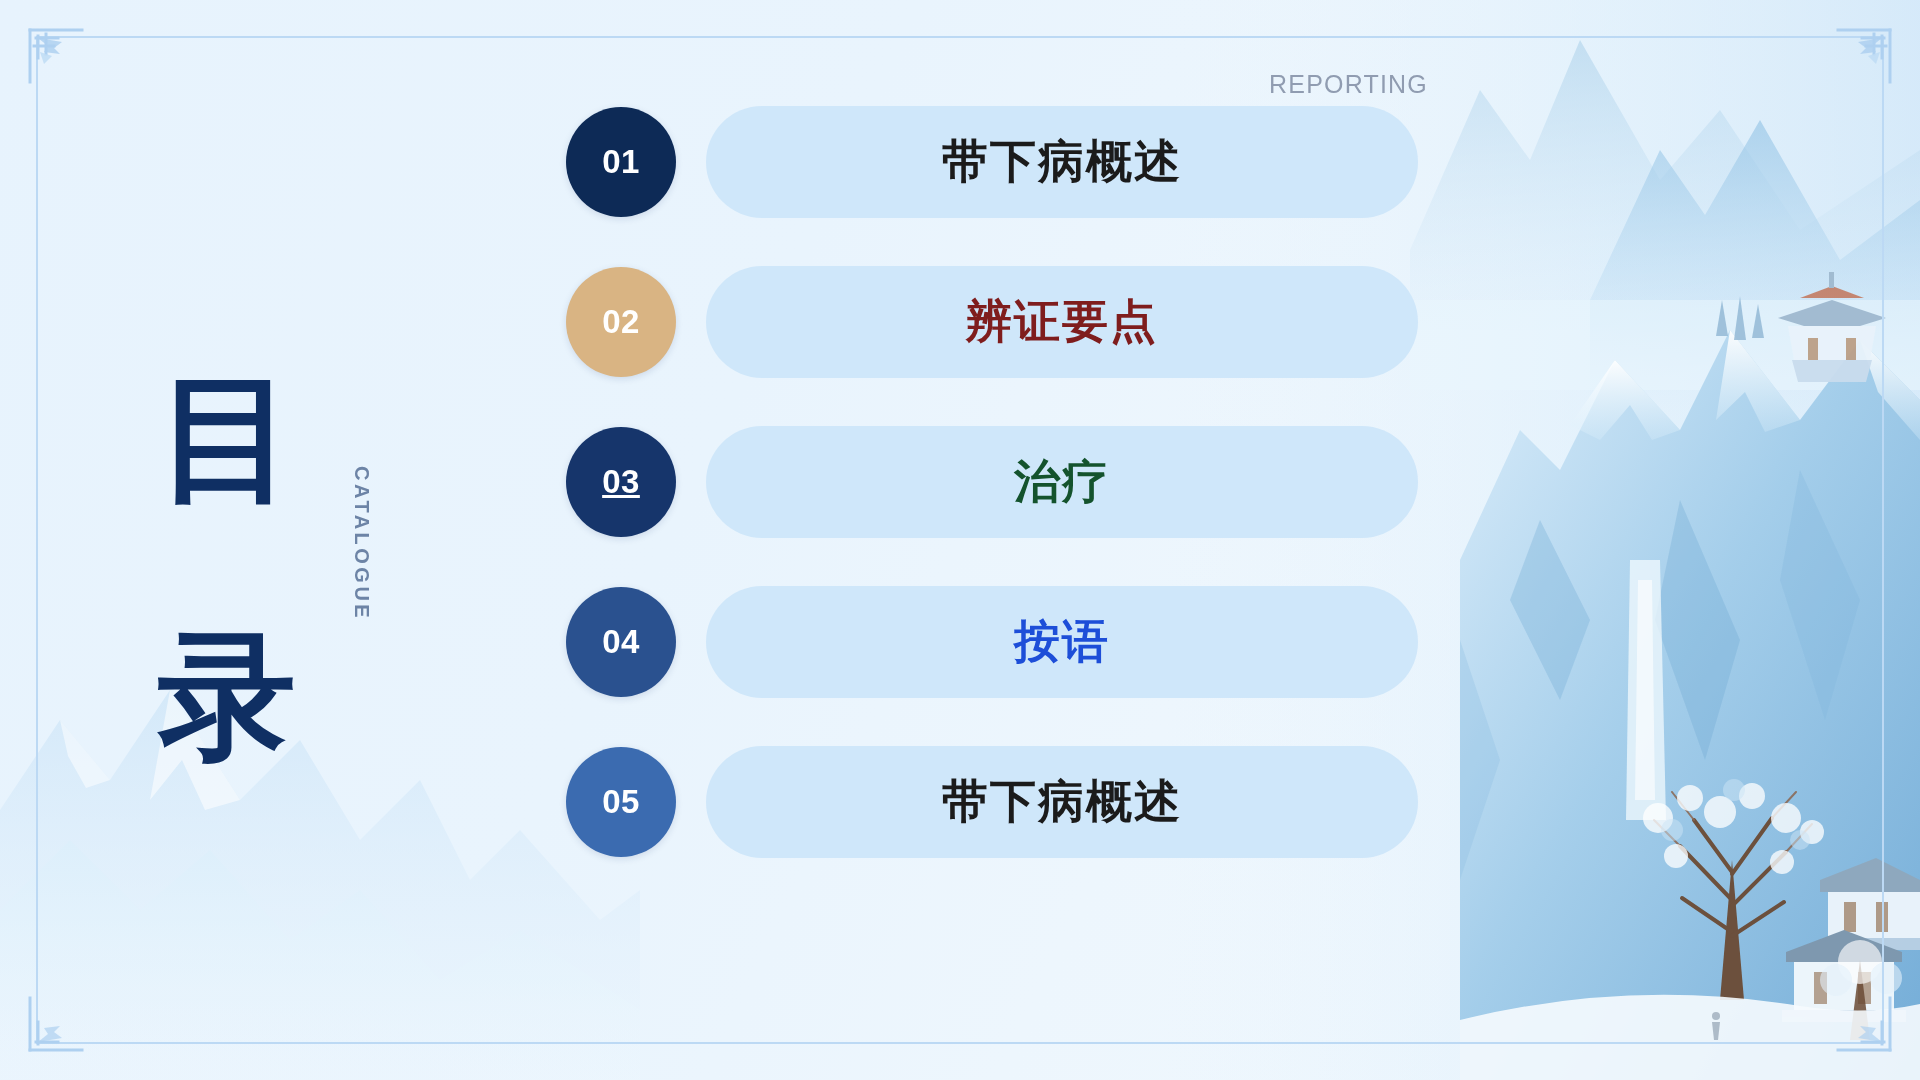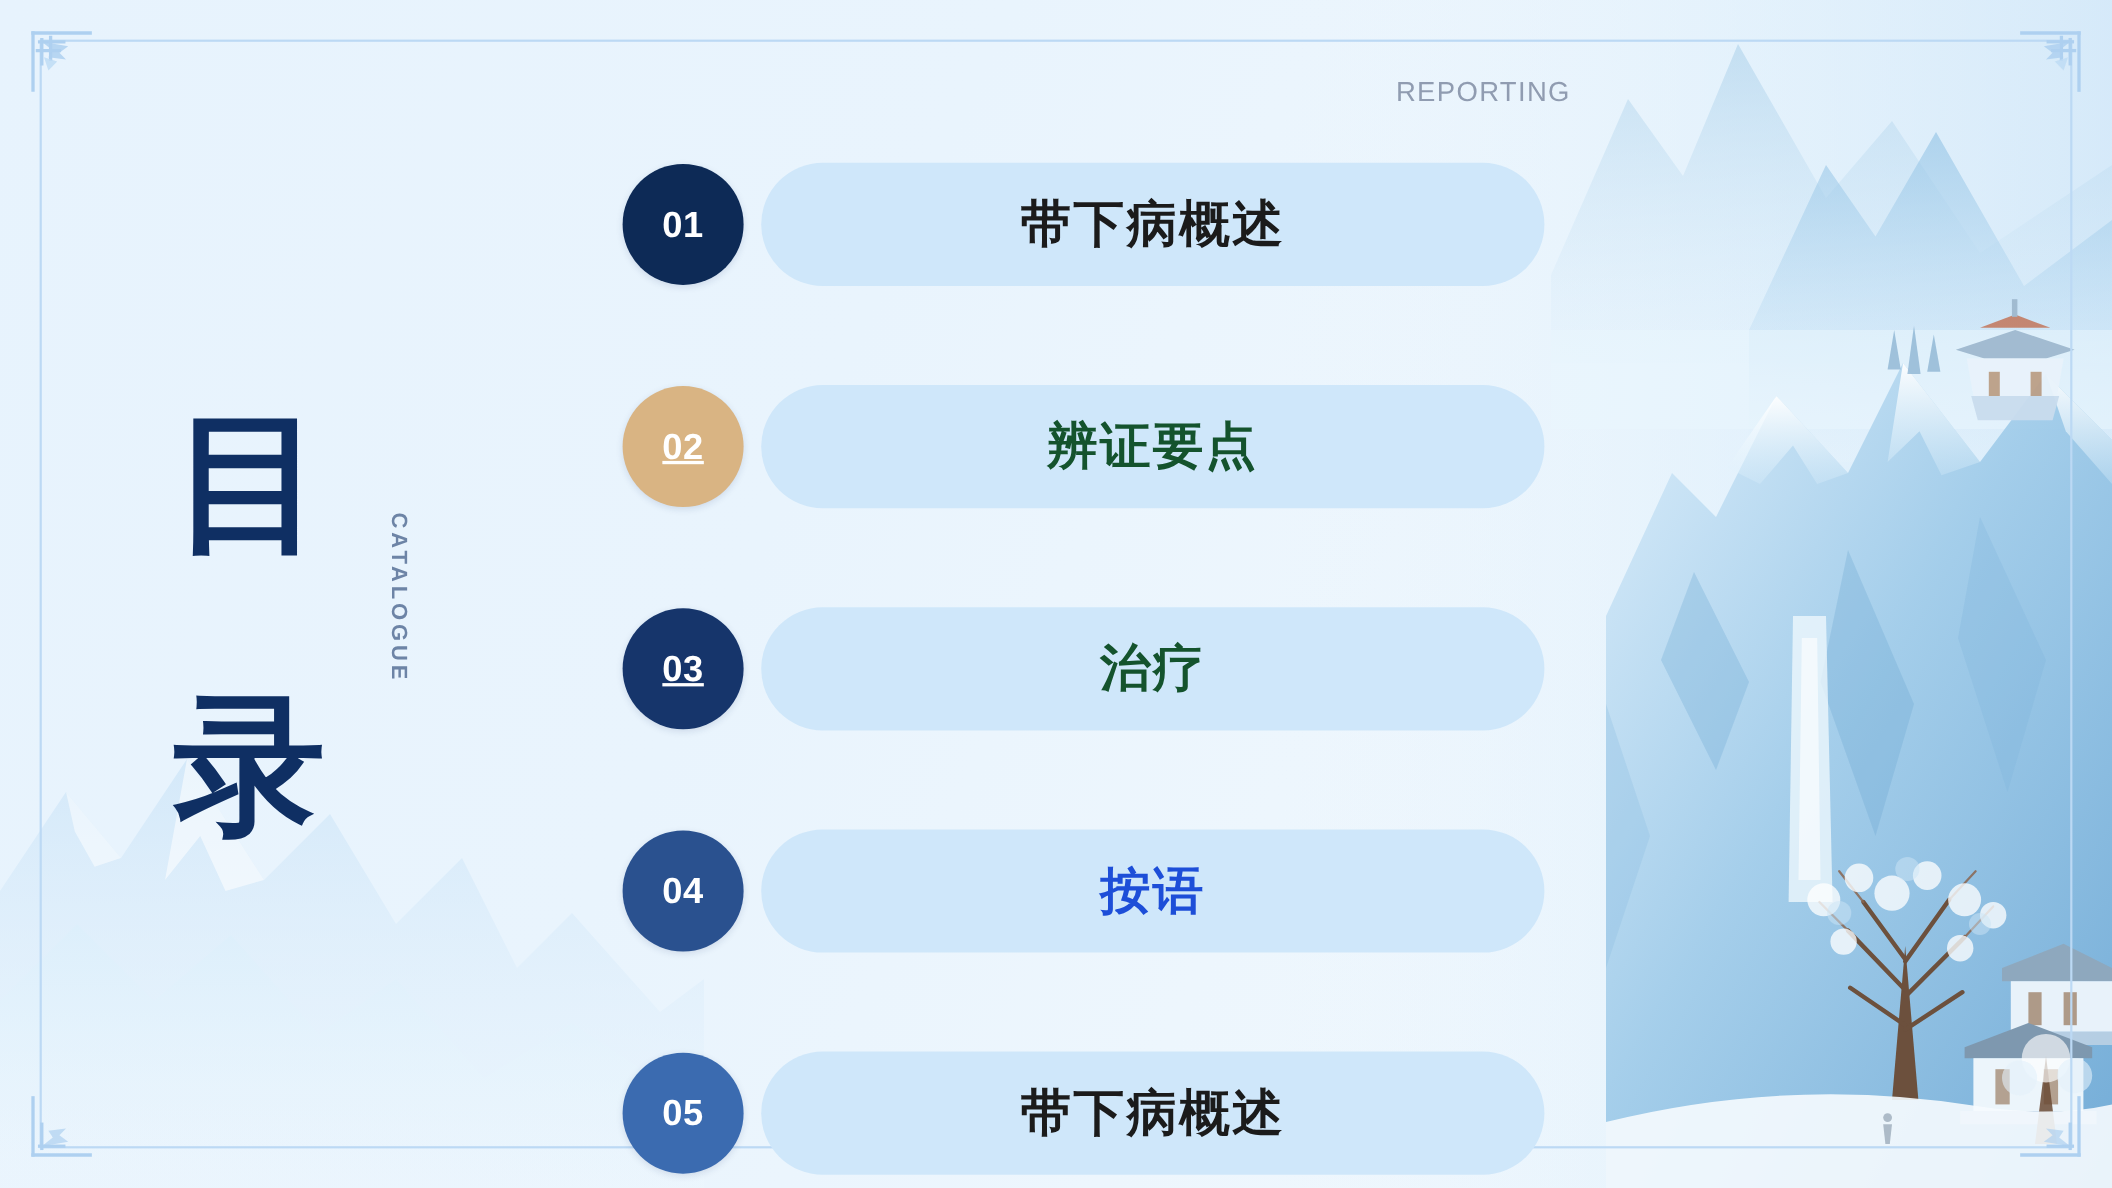--- a/index.html
+++ b/index.html
@@ -72,23 +72,22 @@
     color:#6d84a6;
     font-family:"Liberation Sans",sans-serif;
   }
 
   
   .toc{
     position:absolute;left:566px;top:106px;
     display:flex;flex-direction:column;gap:48px;
   }
   .toc-row{
-    display:flex;align-items:center;gap:16px;
+    display:flex;align-items:center;gap:30px;
     cursor:pointer;
-    margin-top:42px;
   }
   .num-circle{
     width:110px;height:110px;border-radius:50%;
     flex:0 0 110px;
     display:flex;align-items:center;justify-content:center;
     color:#fff;font-size:33px;font-weight:700;
     font-family:"Liberation Sans",sans-serif;
     letter-spacing:.5px;
     box-shadow:0 2px 7px rgba(20,50,100,.13);
   }
@@ -324,23 +323,23 @@
   <div class="toc">
 
     <div class="toc-row">
       <div class="num-circle" style="background: rgb(13, 42, 86);">01</div>
       <div class="pill" style="background: rgb(207, 231, 250);">
         <span class="pill-label" style="color: rgb(27, 27, 27);">带下病概述</span>
       </div>
     </div>
 
     <div class="toc-row">
-      <div class="num-circle" style="background: rgb(217, 180, 131); text-decoration: underline;">02</div>
-      <div class="pill" style="background: rgb(207, 231, 250);">
-        <span class="pill-label" style="color: #14532d;">辨证要点</span>
+      <div class="num-circle" style="background: rgb(217, 180, 131);">02</div>
+      <div class="pill" style="background: rgb(207, 231, 250);">
+        <span class="pill-label" style="color: #7f1d1d;">辨证要点</span>
       </div>
     </div>
 
     <div class="toc-row">
       <div class="num-circle" style="background: rgb(22, 53, 107); text-decoration: underline;">03</div>
       <div class="pill" style="background: rgb(207, 231, 250);">
         <span class="pill-label" style="color: #14532d;">治疗</span>
       </div>
     </div>
 

